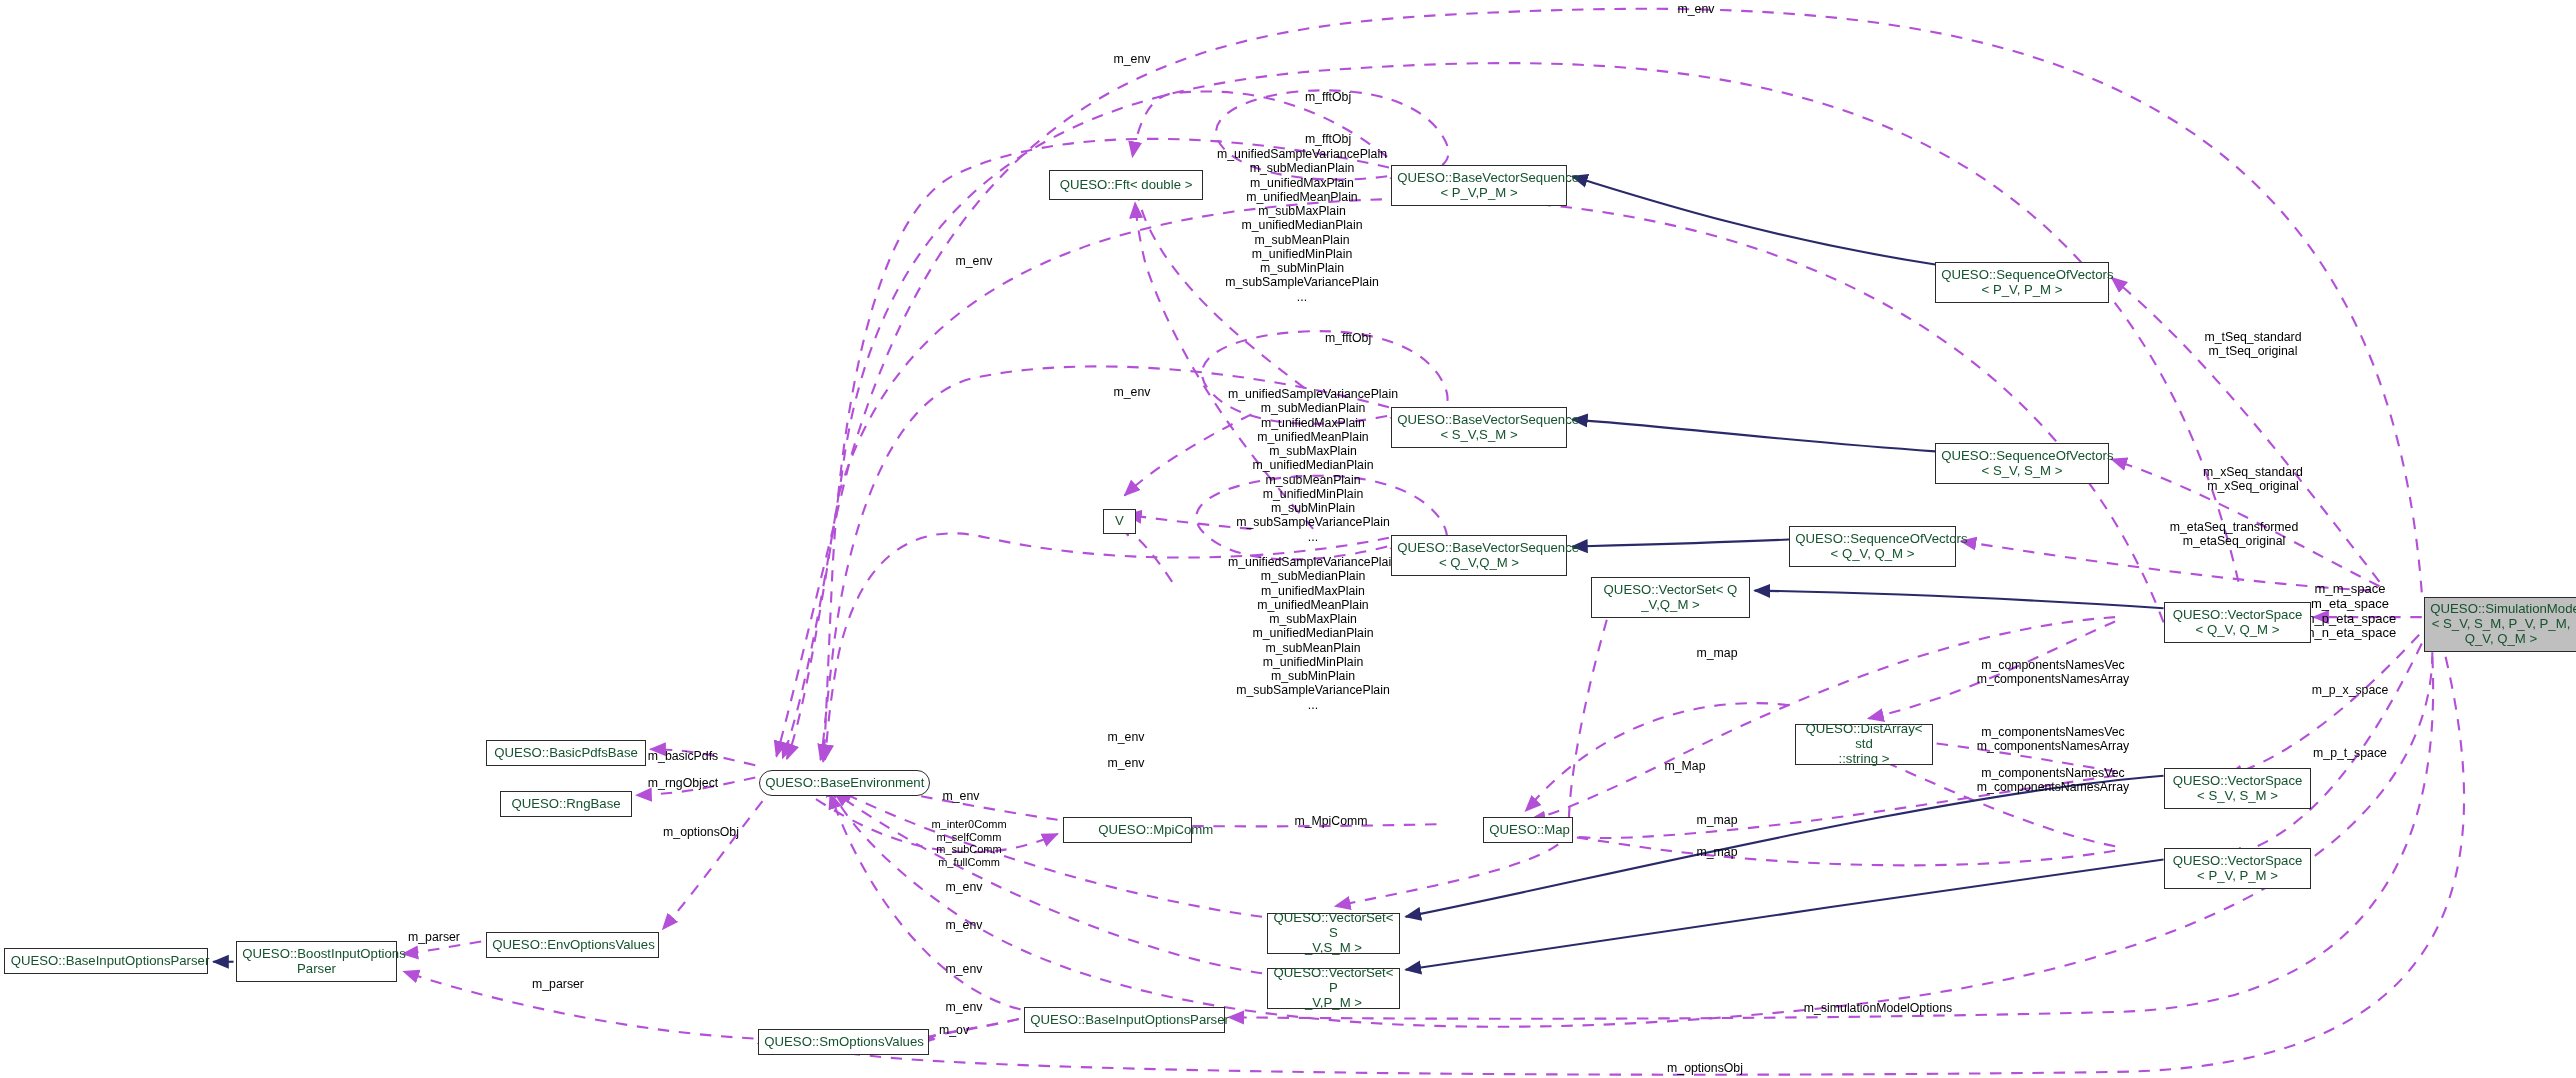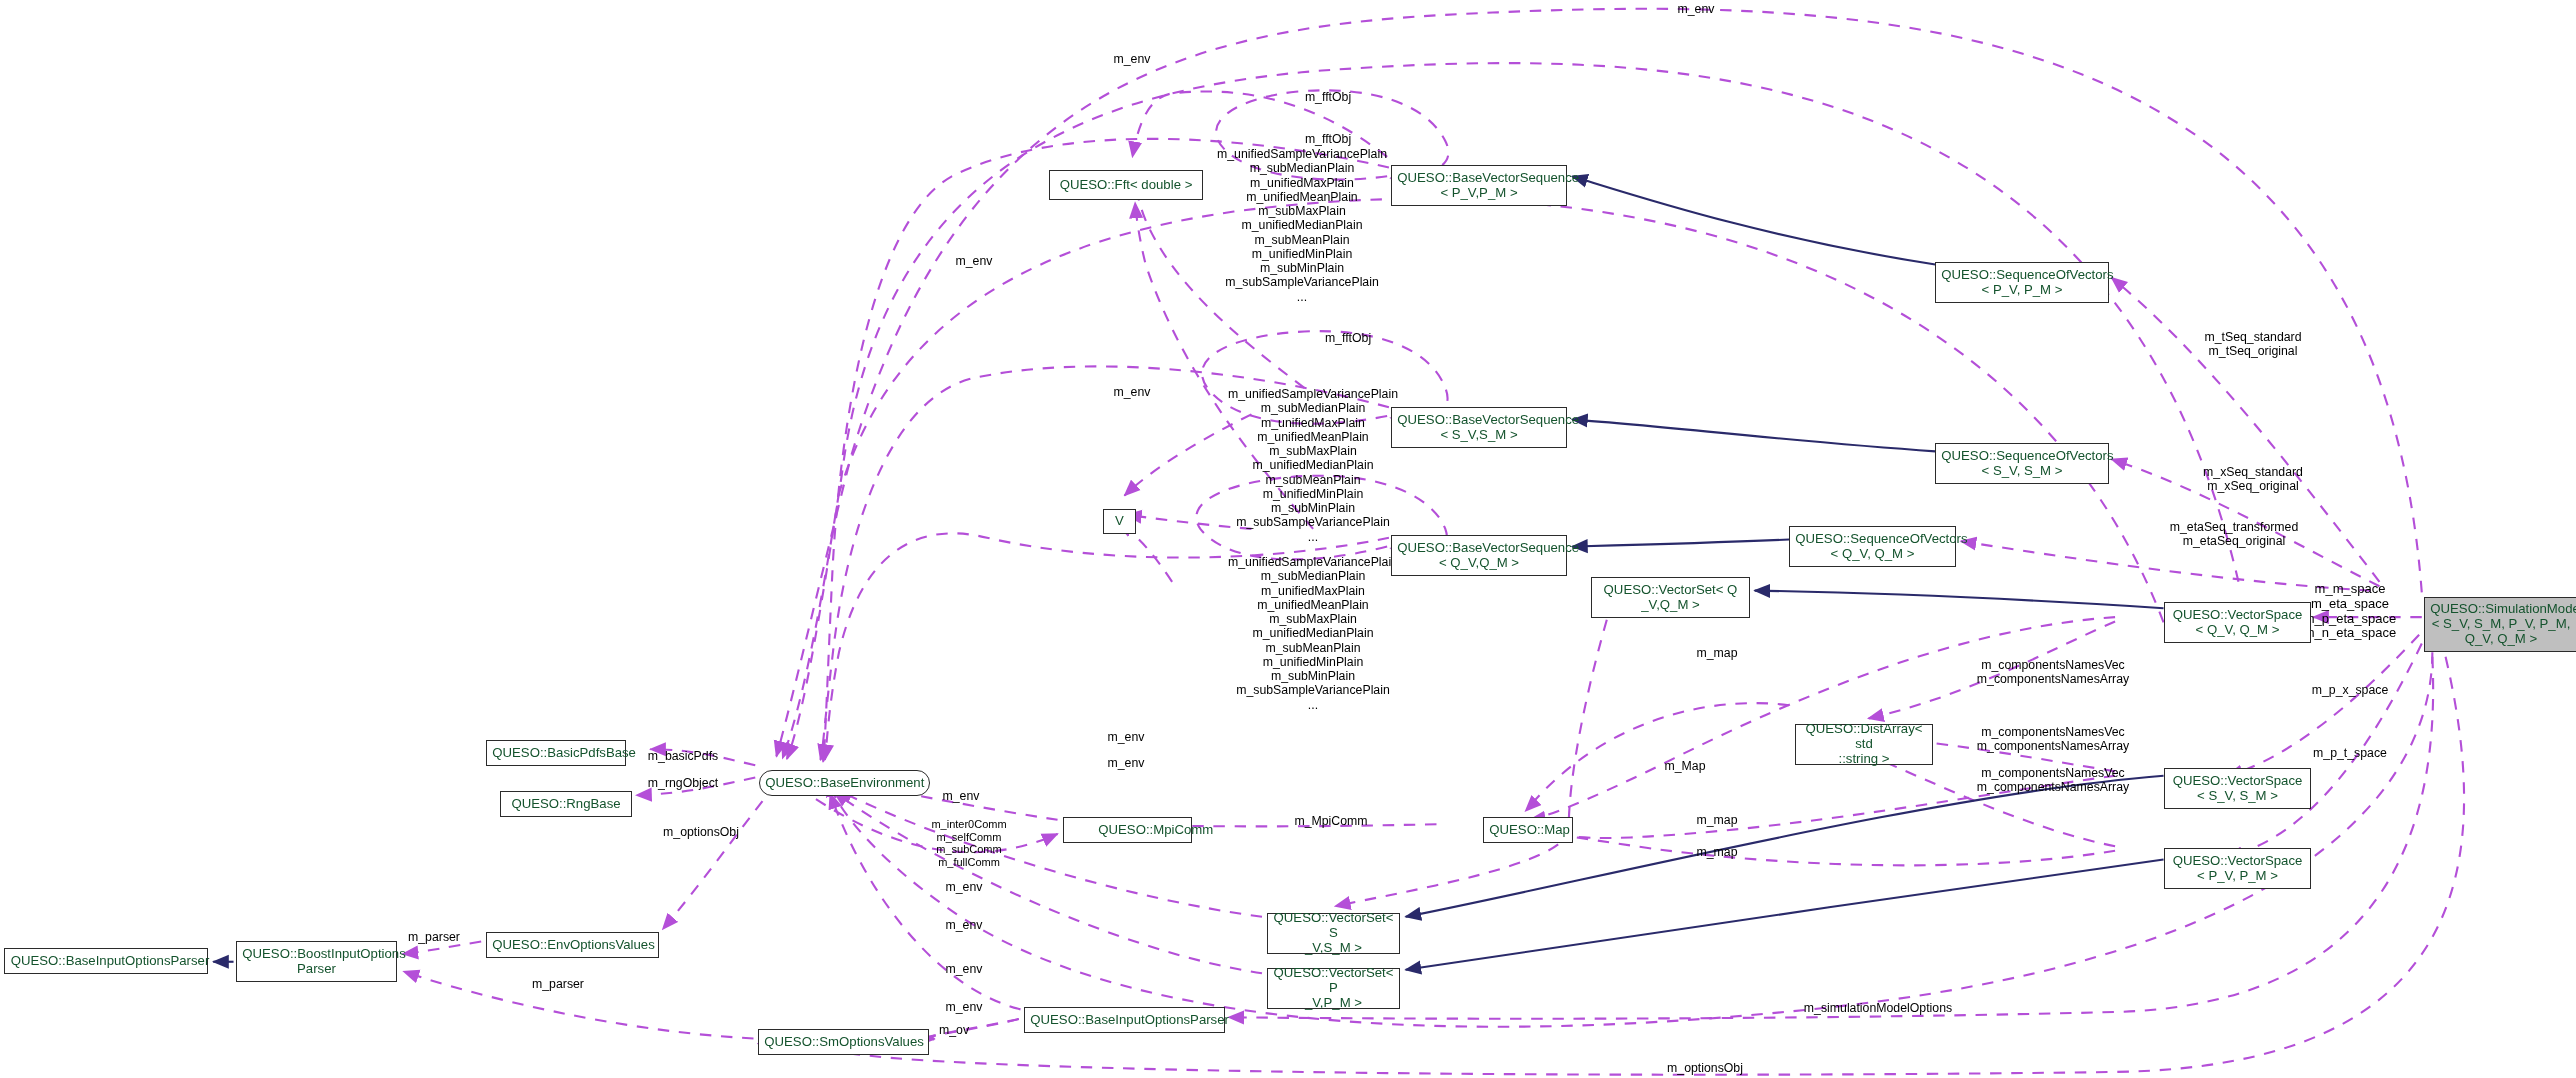--- a/index.html
+++ b/index.html
@@ -189,21 +189,21 @@
 &lt; Q_V,Q_M &gt;</span></div>
       <div class="node" style="left: 1789px; top: 526px; width: 167px; height: 41px; font-size: 13.2px;"><span class="nlabel">QUESO::SequenceOfVectors
 &lt; Q_V, Q_M &gt;</span></div>
       <div class="node" style="left: 1591px; top: 577px; width: 159px; height: 41px; font-size: 13.2px;"><span class="nlabel">QUESO::VectorSet&lt; Q
 _V,Q_M &gt;</span></div>
       <div class="node" style="left: 2164px; top: 602px; width: 147px; height: 41px; font-size: 13.2px;"><span class="nlabel">QUESO::VectorSpace
 &lt; Q_V, Q_M &gt;</span></div>
       <div class="node focus" style="left: 2424px; top: 597px; width: 154px; height: 55px; font-size: 13.2px;"><span class="nlabel">QUESO::SimulationModel
 &lt; S_V, S_M, P_V, P_M,
 Q_V, Q_M &gt;</span></div>
-      <div class="node" style="left: 486px; top: 740px; width: 140px; height: 26.4px; font-size: 13.2px; justify-content: center;"><span class="nlabel">QUESO::BasicPdfsBase</span></div>
+      <div class="node" style="left: 486px; top: 740px; width: 160px; height: 26.4px; font-size: 13.2px; justify-content: center;"><span class="nlabel">QUESO::BasicPdfsBase</span></div>
       <div class="node" style="left: 1795px; top: 724px; width: 138px; height: 41px; font-size: 13.2px;"><span class="nlabel">QUESO::DistArray&lt; std
 ::string &gt;</span></div>
       <div class="node" style="left: 759px; top: 770px; width: 171px; height: 26.4px; font-size: 13.2px; border-radius: 13px;"><span class="nlabel">QUESO::BaseEnvironment</span></div>
       <div class="node" style="left: 500px; top: 791px; width: 132px; height: 26.4px; font-size: 13.2px;"><span class="nlabel">QUESO::RngBase</span></div>
       <div class="node" style="left: 2164px; top: 768px; width: 147px; height: 41px; font-size: 13.2px;"><span class="nlabel">QUESO::VectorSpace
 &lt; S_V, S_M &gt;</span></div>
       <div class="node" style="left: 1063px; top: 817px; width: 129px; height: 26.4px; font-size: 13.2px; padding-left: 29px;"><span class="nlabel">QUESO::MpiComm</span></div>
       <div class="node" style="left: 1483px; top: 817px; width: 90px; height: 26.4px; font-size: 13.2px;"><span class="nlabel">QUESO::Map</span></div>
       <div class="node" style="left: 2164px; top: 848px; width: 147px; height: 41px; font-size: 13.2px;"><span class="nlabel">QUESO::VectorSpace
 &lt; P_V, P_M &gt;</span></div>

